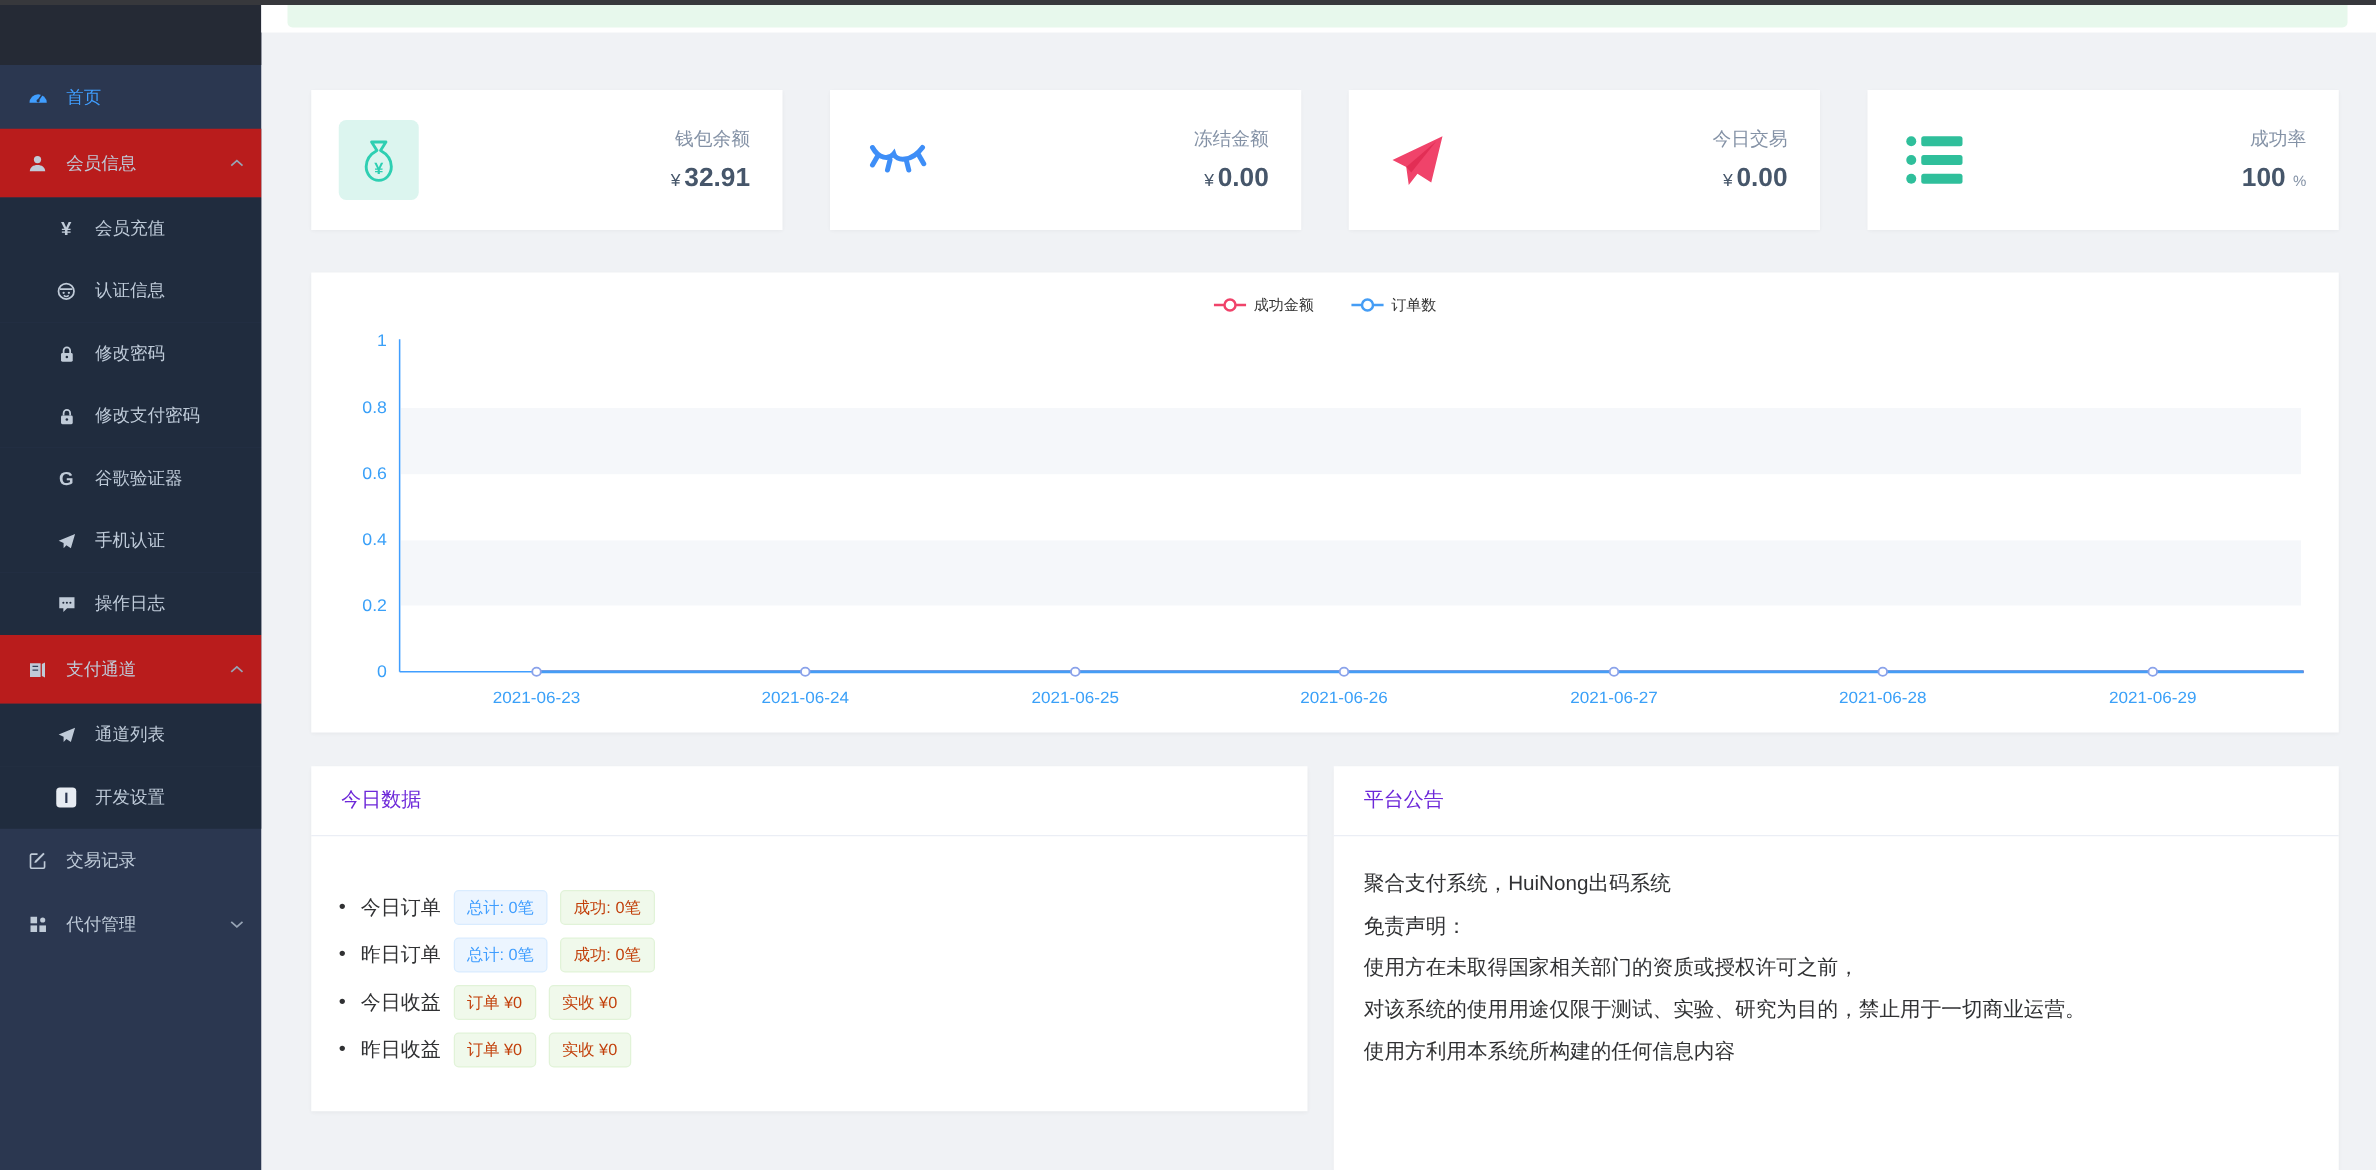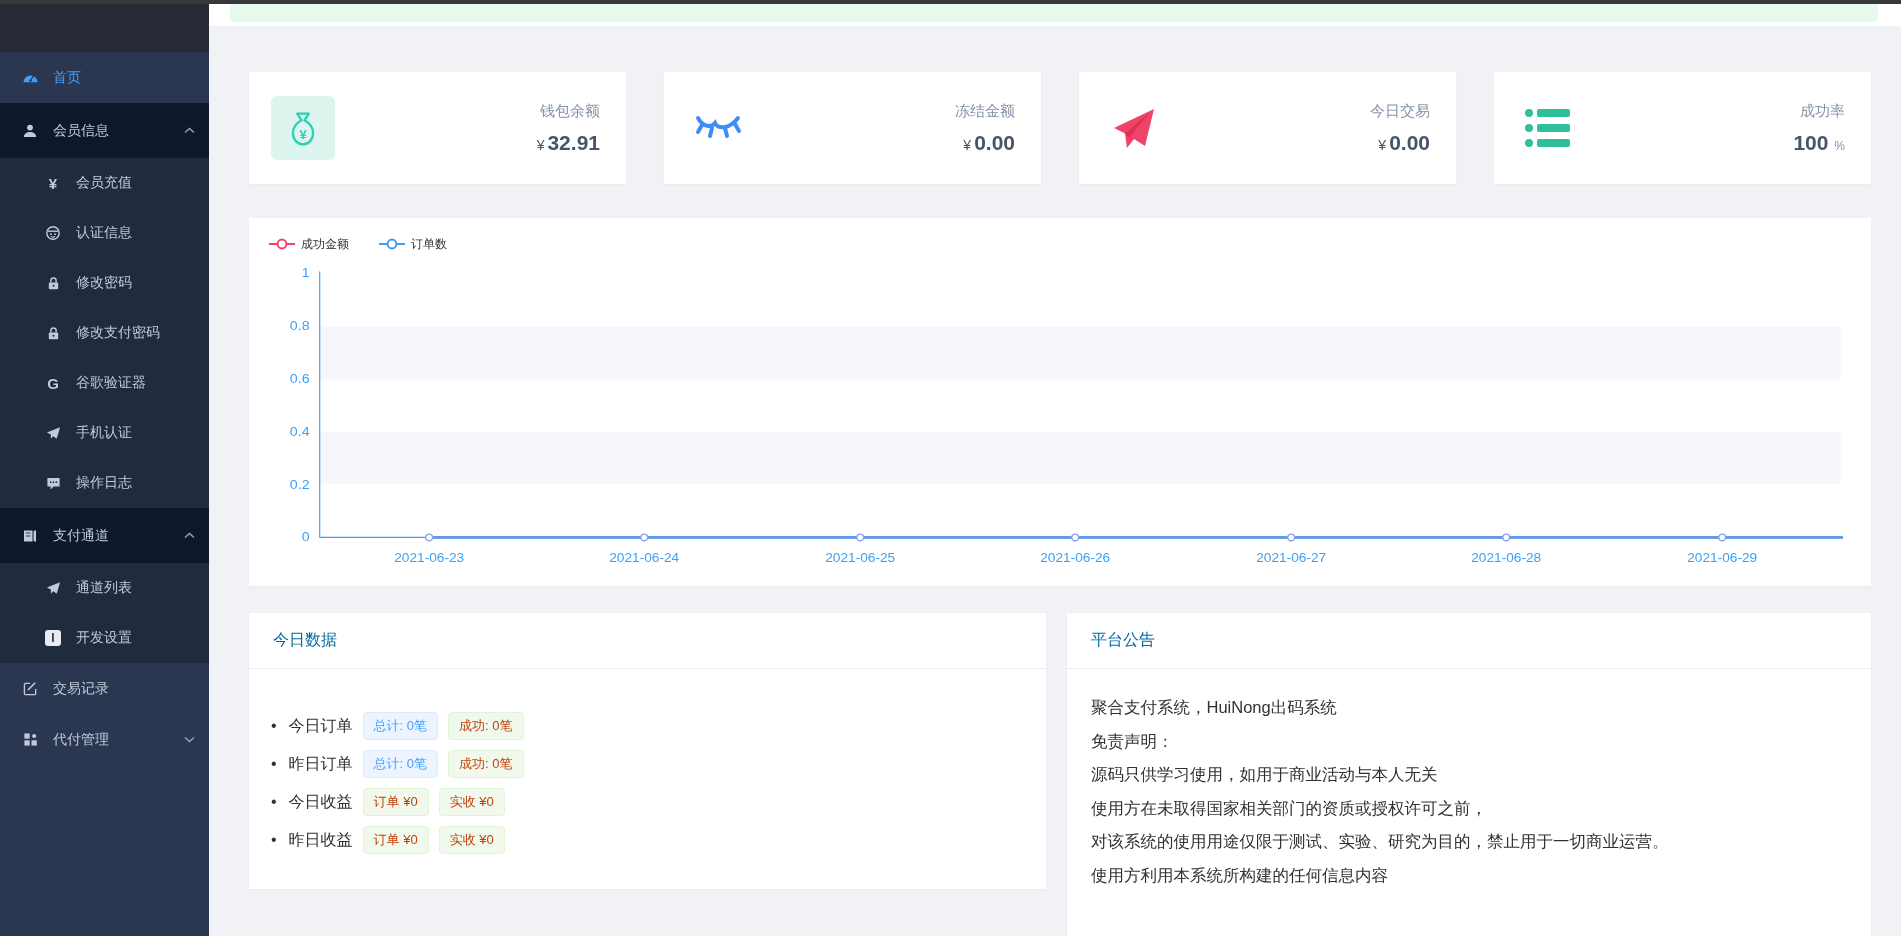--- a/index.html
+++ b/index.html
@@ -8,21 +8,21 @@
   .top-strip { position:absolute; top:0; left:0; width:1901px; height:4px; background:#37383c; z-index:50; }
   .app { display:flex; width:1901px; height:684px; }
 
   
   .sidebar { width:209px; height:936px; background:#2b3750; flex:0 0 209px; }
   .logo-block { height:52px; background:#252a35; }
   .menu-item { display:flex; align-items:center; height:51px; padding:0 14px 0 21px;
     color:#bfcbd9; font-size:14px; cursor:pointer; position:relative; }
   .menu-item .ico { width:18px; height:18px; display:flex; align-items:center; justify-content:center;
     margin-right:14px; color:#c0cbd8; flex:0 0 18px; }
-  .menu-item.section { background:#0f172a; height:55px;font-family:Liberation Serif, serif; }
+  .menu-item.section { background:#b91c1c; height:55px;font-family:Liberation Serif, serif; }
   .menu-item.sub { background:#202c3e; padding-left:44px; height:50px; }
   .menu-item.active { color:#409eff; }
   .menu-item.active .ico { color:#409eff; }
   .chev { margin-left:auto; color:#97a4b5; display:flex; }
   .glyph { font-weight:bold; font-size:15px; line-height:1; }
   .box-glyph { background:#e7ecf2; color:#2b3750; font-weight:bold; font-size:12px;
     width:16px; height:16px; border-radius:3px; display:flex; align-items:center; justify-content:center; }
 
   
   .main { flex:1; position:relative; }
@@ -41,33 +41,33 @@
   .card .stat-title { font-size:15px; color:#8492a6; margin-bottom:10px; }
   .card .stat-value { font-size:21px; font-weight:bold; color:#46566a; }
   .card .cur { font-size:14px; font-weight:normal; margin-right:3px; }
   .card .unit { font-size:12px; color:#8492a6; font-weight:normal; }
   .bag-yen { position:absolute; top:31px; left:50%; transform:translateX(-50%);
     color:#2ecfb2; font-size:13px; font-weight:bold; }
 
   
   .chart-card { margin-top:34px; height:368px; background:#fff; padding:14px 20px 6px;
     box-shadow:0 1px 3px rgba(0,0,0,.04); }
-  .legend { display:flex; gap:30px; height:24px; align-items:center; }
+  .legend { display:flex; justify-content:center; gap:30px; height:24px; align-items:center; }
   .legend-item { display:flex; align-items:center; gap:6px; cursor:pointer; }
   .legend-item span { font-size:12px; color:#333; }
   .chart-svg { width:100%; height:318px; display:block; }
   .chart-svg text { font-family:"Liberation Sans","DejaVu Sans",sans-serif; }
 
   
   .panels { display:flex; gap:21px; margin-top:27px; align-items:flex-start; }
   .panel { background:#fff; box-shadow:0 1px 3px rgba(0,0,0,.04); }
   .panel-left { width:797px; height:276px; }
   .panel-right { flex:1; height:430px; }
   .panel-header { height:56px; border-bottom:1px solid #ebeef5; display:flex; align-items:center; padding:0 24px; }
-  .panel-title { font-size:16px; color:#0369a1; }
+  .panel-title { font-size:16px; color:#6d28d9; }
   .panel-body { padding:0 24px; }
   .data-row { display:flex; align-items:center; margin-bottom:12px; height:26px; }
   .data-rows { padding:44px 0 0 22px; }
   .data-row::before { content:"•"; color:#303133; font-size:16px; margin-right:12px; }
   .data-row .row-label { font-size:16px; color:#303133; margin-right:10px; }
   .badge { font-size:13px; padding:4px 10px; border-radius:4px; margin-right:10px; white-space:nowrap; }
   .badge.blue { color:#409eff; background:#ecf5ff; border:1px solid #d9ecff; }
   .badge.green { color:#c2410c; background:#f0f9eb; border:1px solid #e1f3d8; }
   .notice-lines { padding-top:22px; }
   .notice-line { font-size:16.5px; font-weight:normal; color:#303133; line-height:33.5px; }
@@ -395,21 +395,20 @@
           </div>
         </div>
 
         <div class="panel panel-right">
           <div class="panel-header">
             <span class="panel-title">平台公告</span>
           </div>
           <div class="panel-body notice-lines">
             <div class="notice-line">聚合支付系统，HuiNong出码系统</div>
             <div class="notice-line">免责声明：</div>
-            <div class="notice-line">源码只供学习使用，如用于商业活动与本人无关</div>
             <div class="notice-line">使用方在未取得国家相关部门的资质或授权许可之前，</div>
             <div class="notice-line">对该系统的使用用途仅限于测试、实验、研究为目的，禁止用于一切商业运营。</div>
             <div class="notice-line">使用方利用本系统所构建的任何信息内容</div>
           </div>
         </div>
       </div>
 
     </div>
   </main>
 </div>

